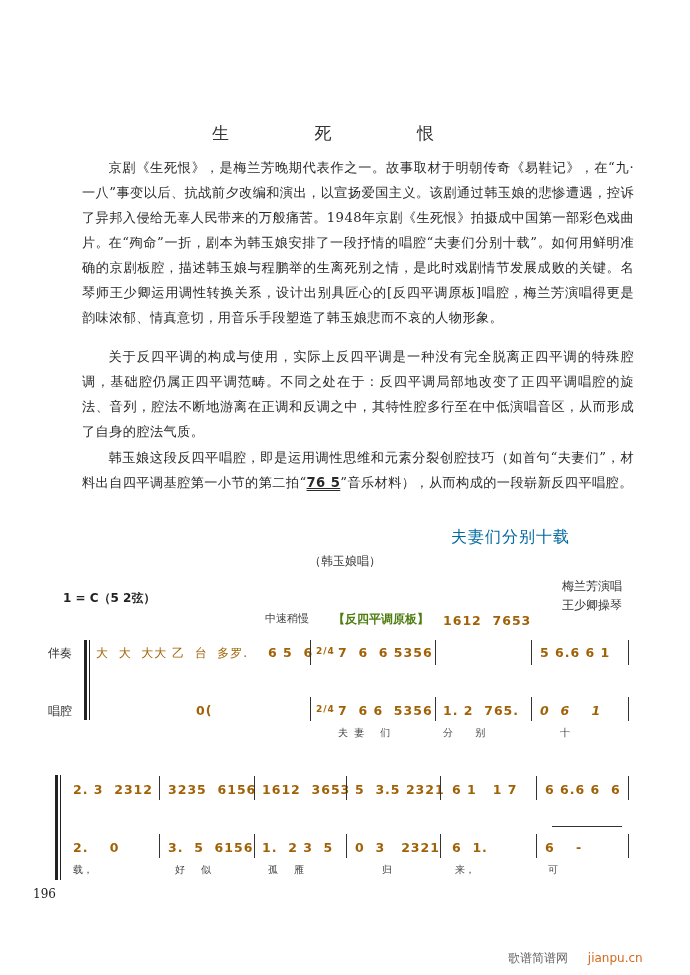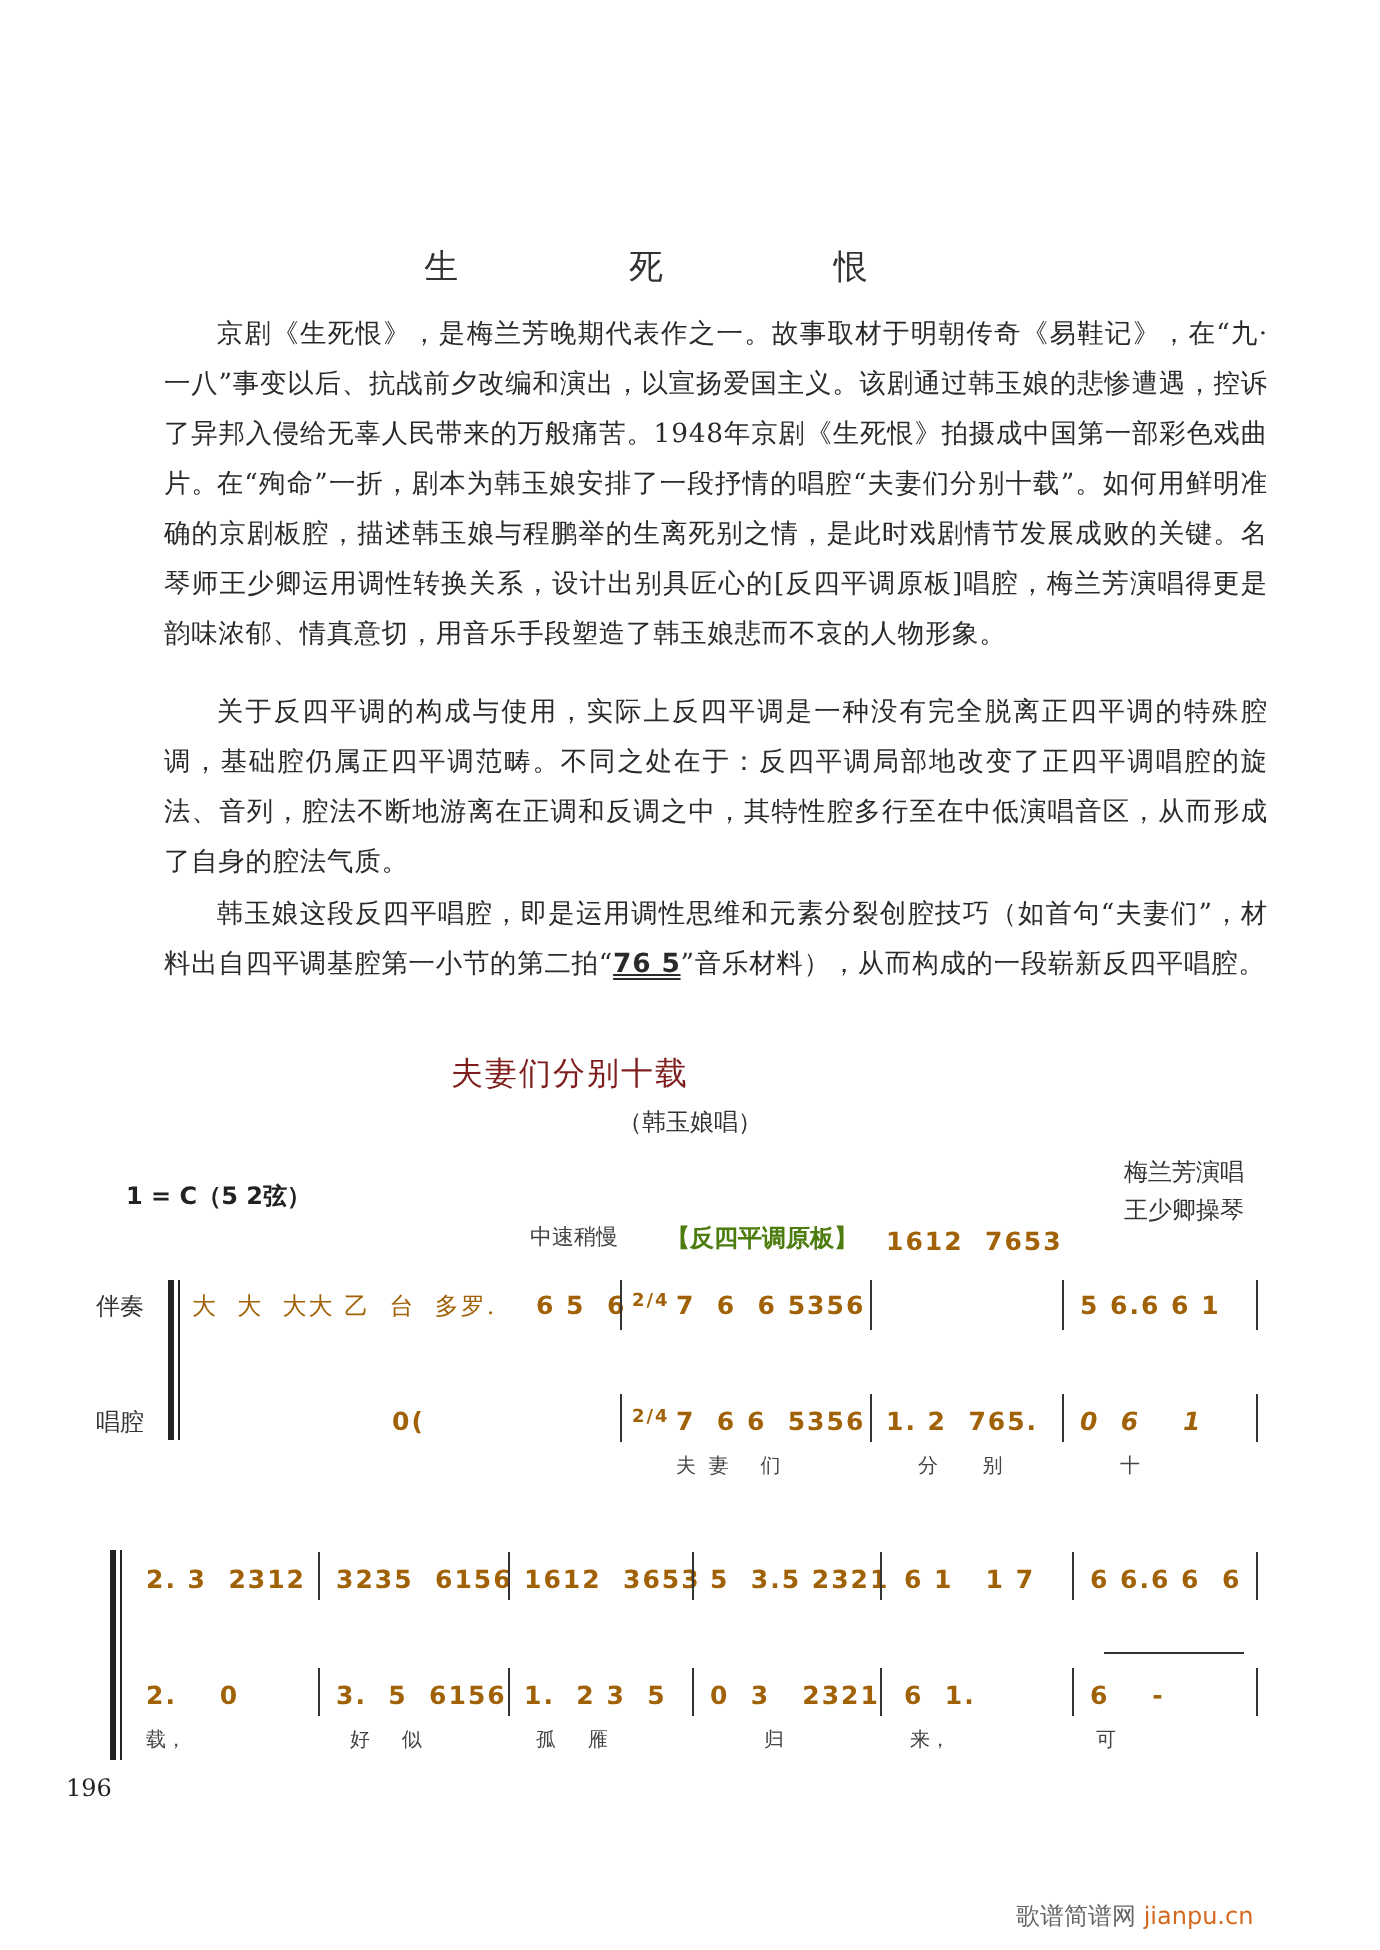--- a/index.html
+++ b/index.html
@@ -2,35 +2,35 @@
 <html><head>
 <meta charset="utf-8">
 <style>
   html, body { margin:0; padding:0; background:#ffffff; }
   body { width:690px; height:975px; position:relative; overflow:hidden;
          font-family:"DejaVu Serif", serif; color:#222; }
   .abs { position:absolute; }
   .title { top:122px; left:0; width:686px; text-align:center; font-size:17px; letter-spacing:40px; color:#333; }
   .para { left:82px; width:552px; font-size:13.2px; line-height:25px; text-indent:2em; color:#2a2a2a; text-align:justify; letter-spacing:0.4px; }
   .para .ul { font-family:"DejaVu Sans", sans-serif; font-weight:bold; text-decoration:underline double; }
-  .song-title { top:527px; left:0; width:570px; text-align:center; font-size:16px; letter-spacing:1px; color:#7f1d1d; }
+  .song-title { top:527px; left:0; width:570px; text-align:right; font-size:16px; letter-spacing:1px; color:#0369a1; }
   .song-sub { top:553px; left:0; width:690px; text-align:center; font-size:12px; color:#333; }
   .key { top:590px; left:63px; font-family:"DejaVu Sans", sans-serif; font-size:12px; font-weight:bold; color:#222; }
   .credit { right:68px; font-size:12px; color:#333; text-align:right; }
   .tempo { top:611px; left:265px; font-size:11px; color:#444; }
   .board { top:611px; left:333px; font-family:"DejaVu Sans", sans-serif; font-size:12px; font-weight:bold; color:#4d7c0f; }
   .lbl { font-size:12px; color:#333; }
   .brace { background:#222; width:3px; }
   .notes { font-family:"DejaVu Sans", sans-serif; font-weight:bold; font-size:12.5px; color:#a16207; white-space:pre; letter-spacing:1px; }
   .bar { width:1.3px; background:#333; }
   .lyric { font-size:10px; color:#444; white-space:pre; }
   .pagenum { top:887px; left:33px; font-size:12px; color:#222; }
   .watermark { top:950px; left:508px; font-family:"DejaVu Sans", sans-serif; font-size:12px; color:#555; }
   .watermark .cn { color:#666; }
-  .watermark .url { color:#d2691e; }
+  .watermark .url { color:#d2691e;margin-left:16px; }
 </style>
 </head>
 <body>
 
 <div class="abs title">生 死 恨</div>
 
 <div class="abs para" style="top:155px;">京剧《生死恨》，是梅兰芳晚期代表作之一。故事取材于明朝传奇《易鞋记》，在“九·一八”事变以后、抗战前夕改编和演出，以宣扬爱国主义。该剧通过韩玉娘的悲惨遭遇，控诉了异邦入侵给无辜人民带来的万般痛苦。1948年京剧《生死恨》拍摄成中国第一部彩色戏曲片。</div>
 <div class="abs para" style="top:230px;">在“殉命”一折，剧本为韩玉娘安排了一段抒情的唱腔“夫妻们分别十载”。如何用鲜明准确的京剧板腔，描述韩玉娘与程鹏举的生离死别之情，是此时戏剧情节发展成败的关键。名琴师王少卿运用调性转换关系，设计出别具匠心的[反四平调原板]唱腔，梅兰芳演唱得更是韵味浓郁、情真意切，用音乐手段塑造了韩玉娘悲而不哀的人物形象。</div>
 <div class="abs para" style="top:344px;">关于反四平调的构成与使用，实际上反四平调是一种没有完全脱离正四平调的特殊腔调，基础腔仍属正四平调范畴。不同之处在于：反四平调局部地改变了正四平调唱腔的旋法、音列，腔法不断地游离在正调和反调之中，其特性腔多行至在中低演唱音区，从而形成了自身的腔法气质。</div>
 <div class="abs para" style="top:445px;"><span>韩玉娘这段反四平唱腔，即是运用调性思维和元素分裂创腔技巧（如首句“夫妻们”，材料出自四平调基腔第一小节的第二拍“</span><span class="ul">76 5</span><span>”音乐材料），从而构成的一段崭新反四平唱腔。</span></div>
@@ -66,21 +66,21 @@
   <div class="abs bar" style="top:697px; left:310px; height:24px;"></div>
   <div class="abs notes" style="top:704px; left:316px; font-size:9px;">2/4</div>
   <div class="abs notes" style="top:703px; left:338px;">7  6 6  5356</div>
   <div class="abs bar" style="top:697px; left:435px; height:24px;"></div>
   <div class="abs notes" style="top:703px; left:443px;">1. 2  765.</div>
   <div class="abs bar" style="top:697px; left:531px; height:24px;"></div>
   <div class="abs notes" style="top:703px; left:540px;font-style:italic;">0  6    1</div>
   <div class="abs bar" style="top:697px; left:628px; height:24px;"></div>
 
   <div class="abs lyric" style="top:726px; left:338px;">夫  妻     们</div>
-  <div class="abs lyric" style="top:726px; left:459px;">分       别</div>
+  <div class="abs lyric" style="top:726px; left:443px;">分       别</div>
   <div class="abs lyric" style="top:726px; left:560px;">十</div>
 </div>
 
 <div>
   <div class="abs brace" style="top:775px; left:55px; height:105px;"></div>
   <div class="abs brace" style="top:775px; left:60px; height:105px; width:1px;"></div>
 
   <div class="abs notes" style="top:782px; left:73px;">2. 3  2312</div>
   <div class="abs bar" style="top:776px; left:159px; height:24px;"></div>
   <div class="abs notes" style="top:782px; left:168px;">3235  6156</div>

